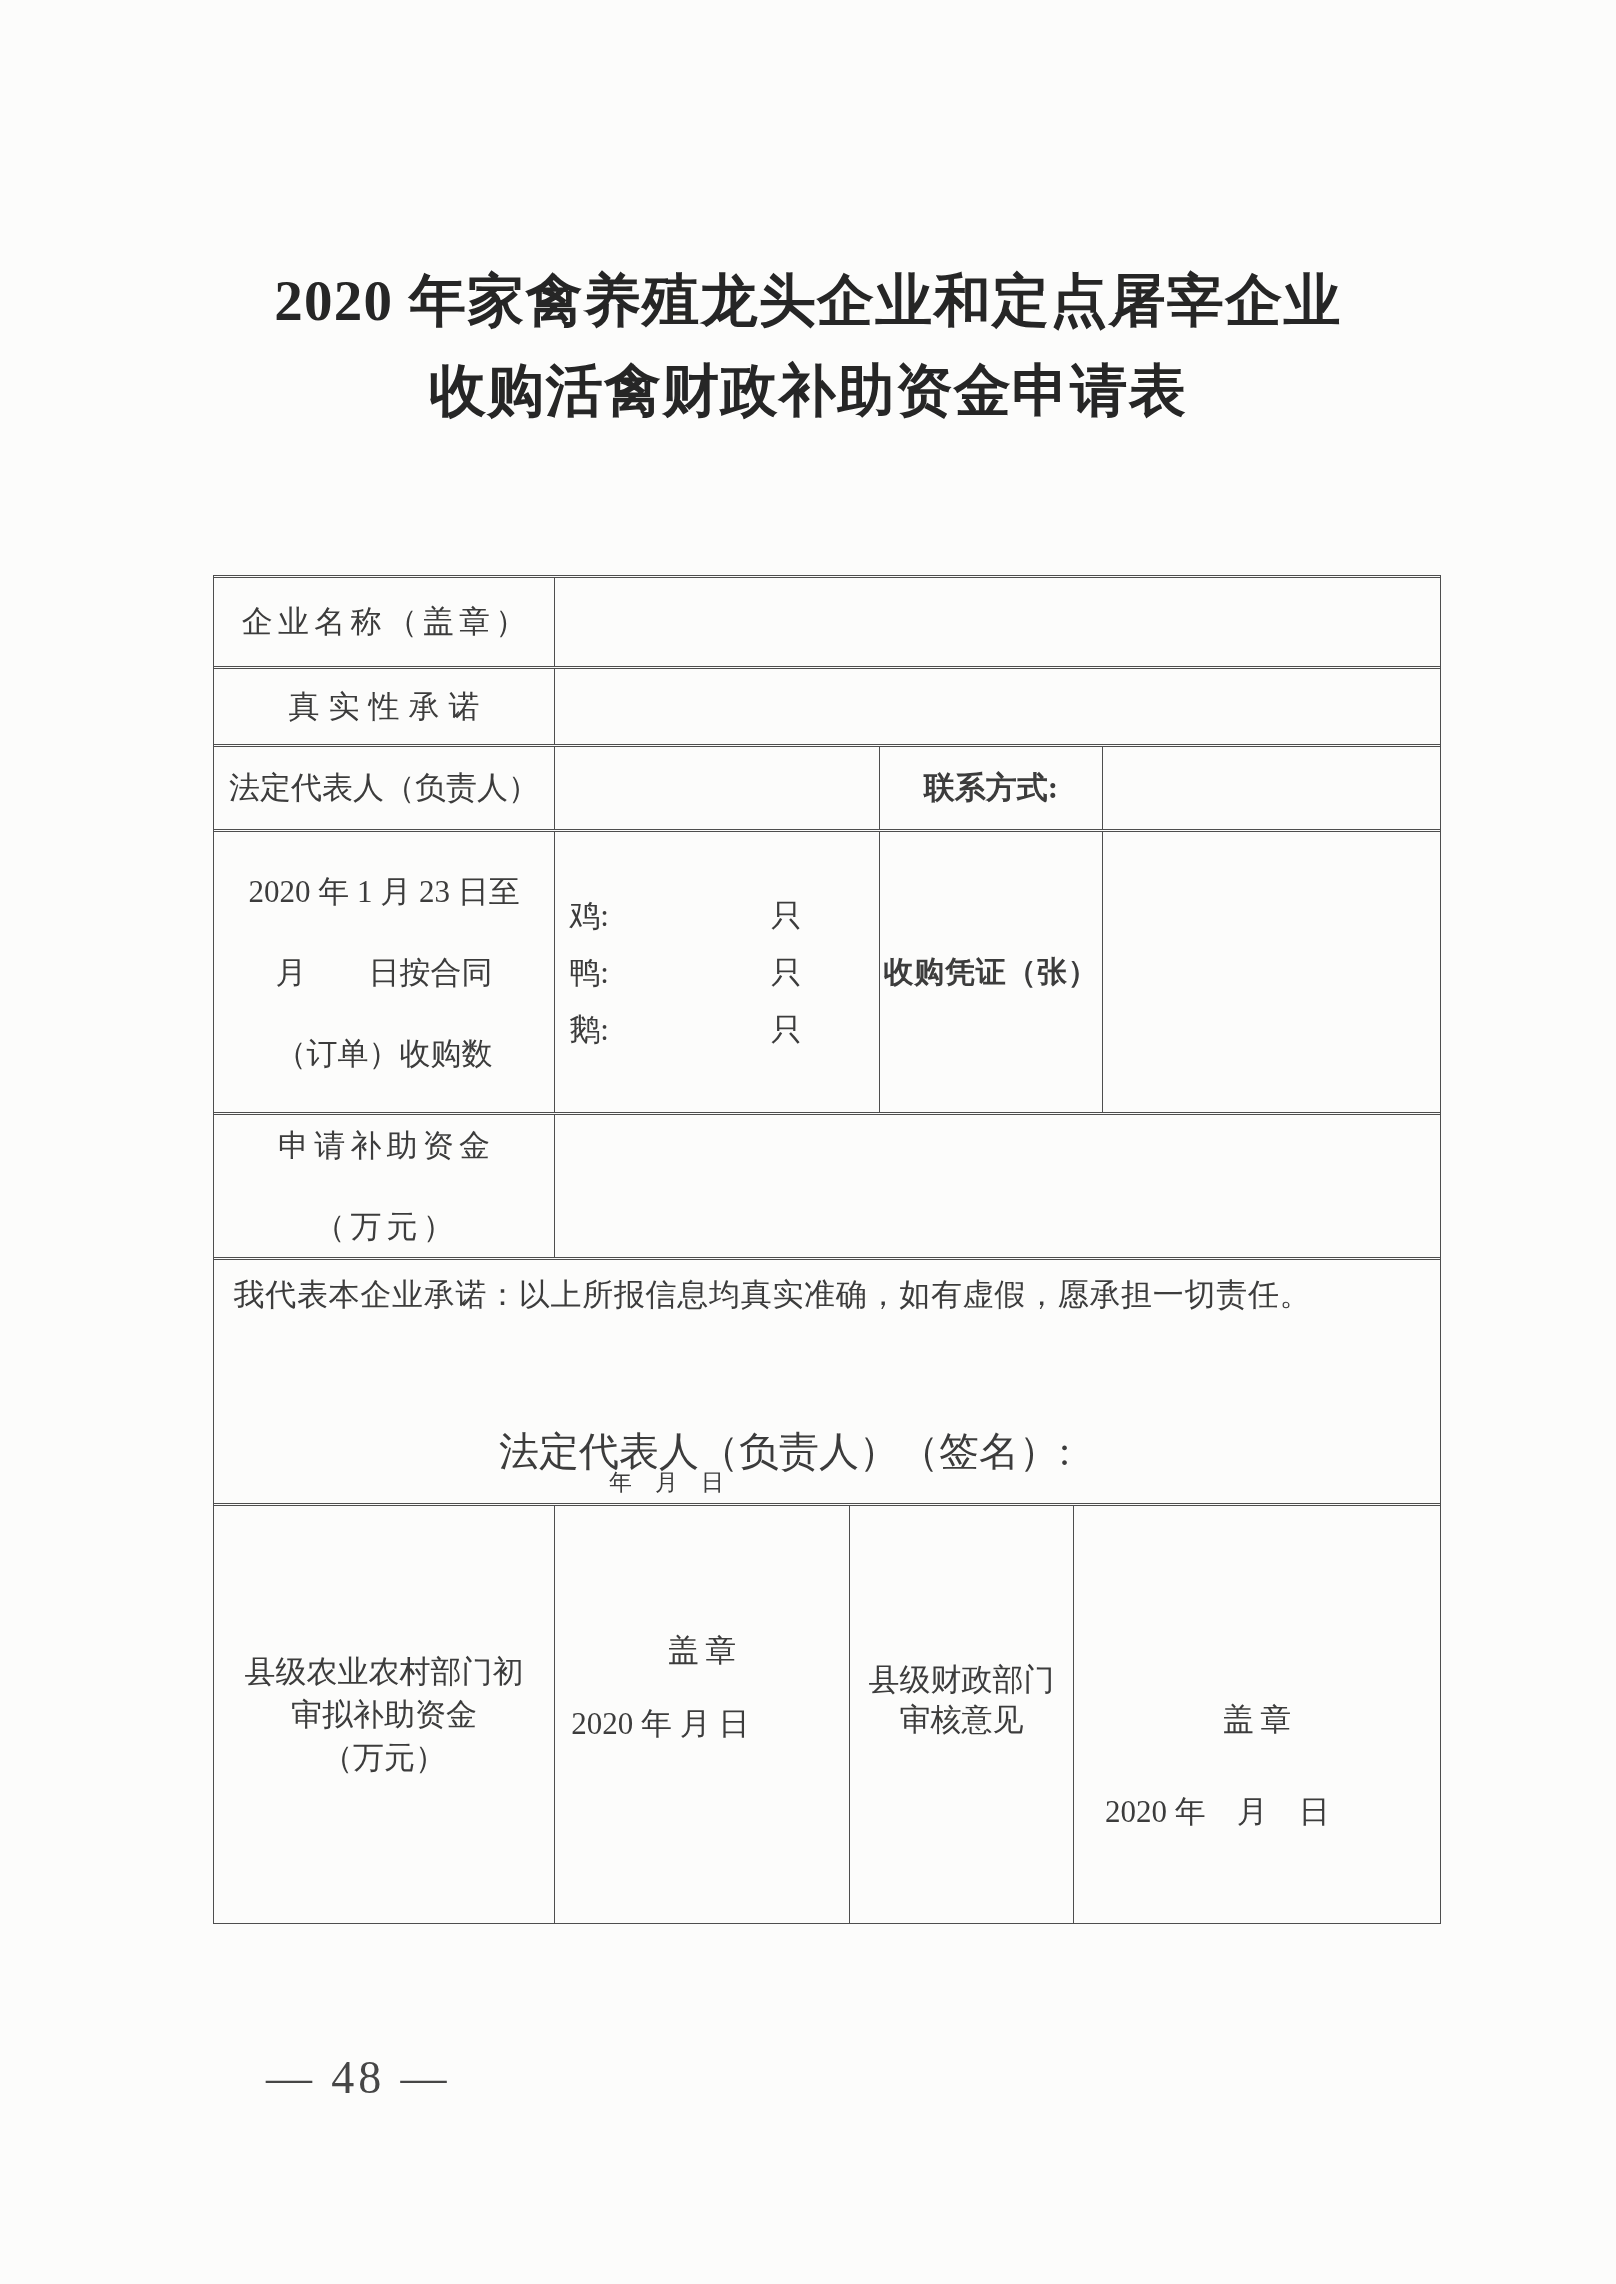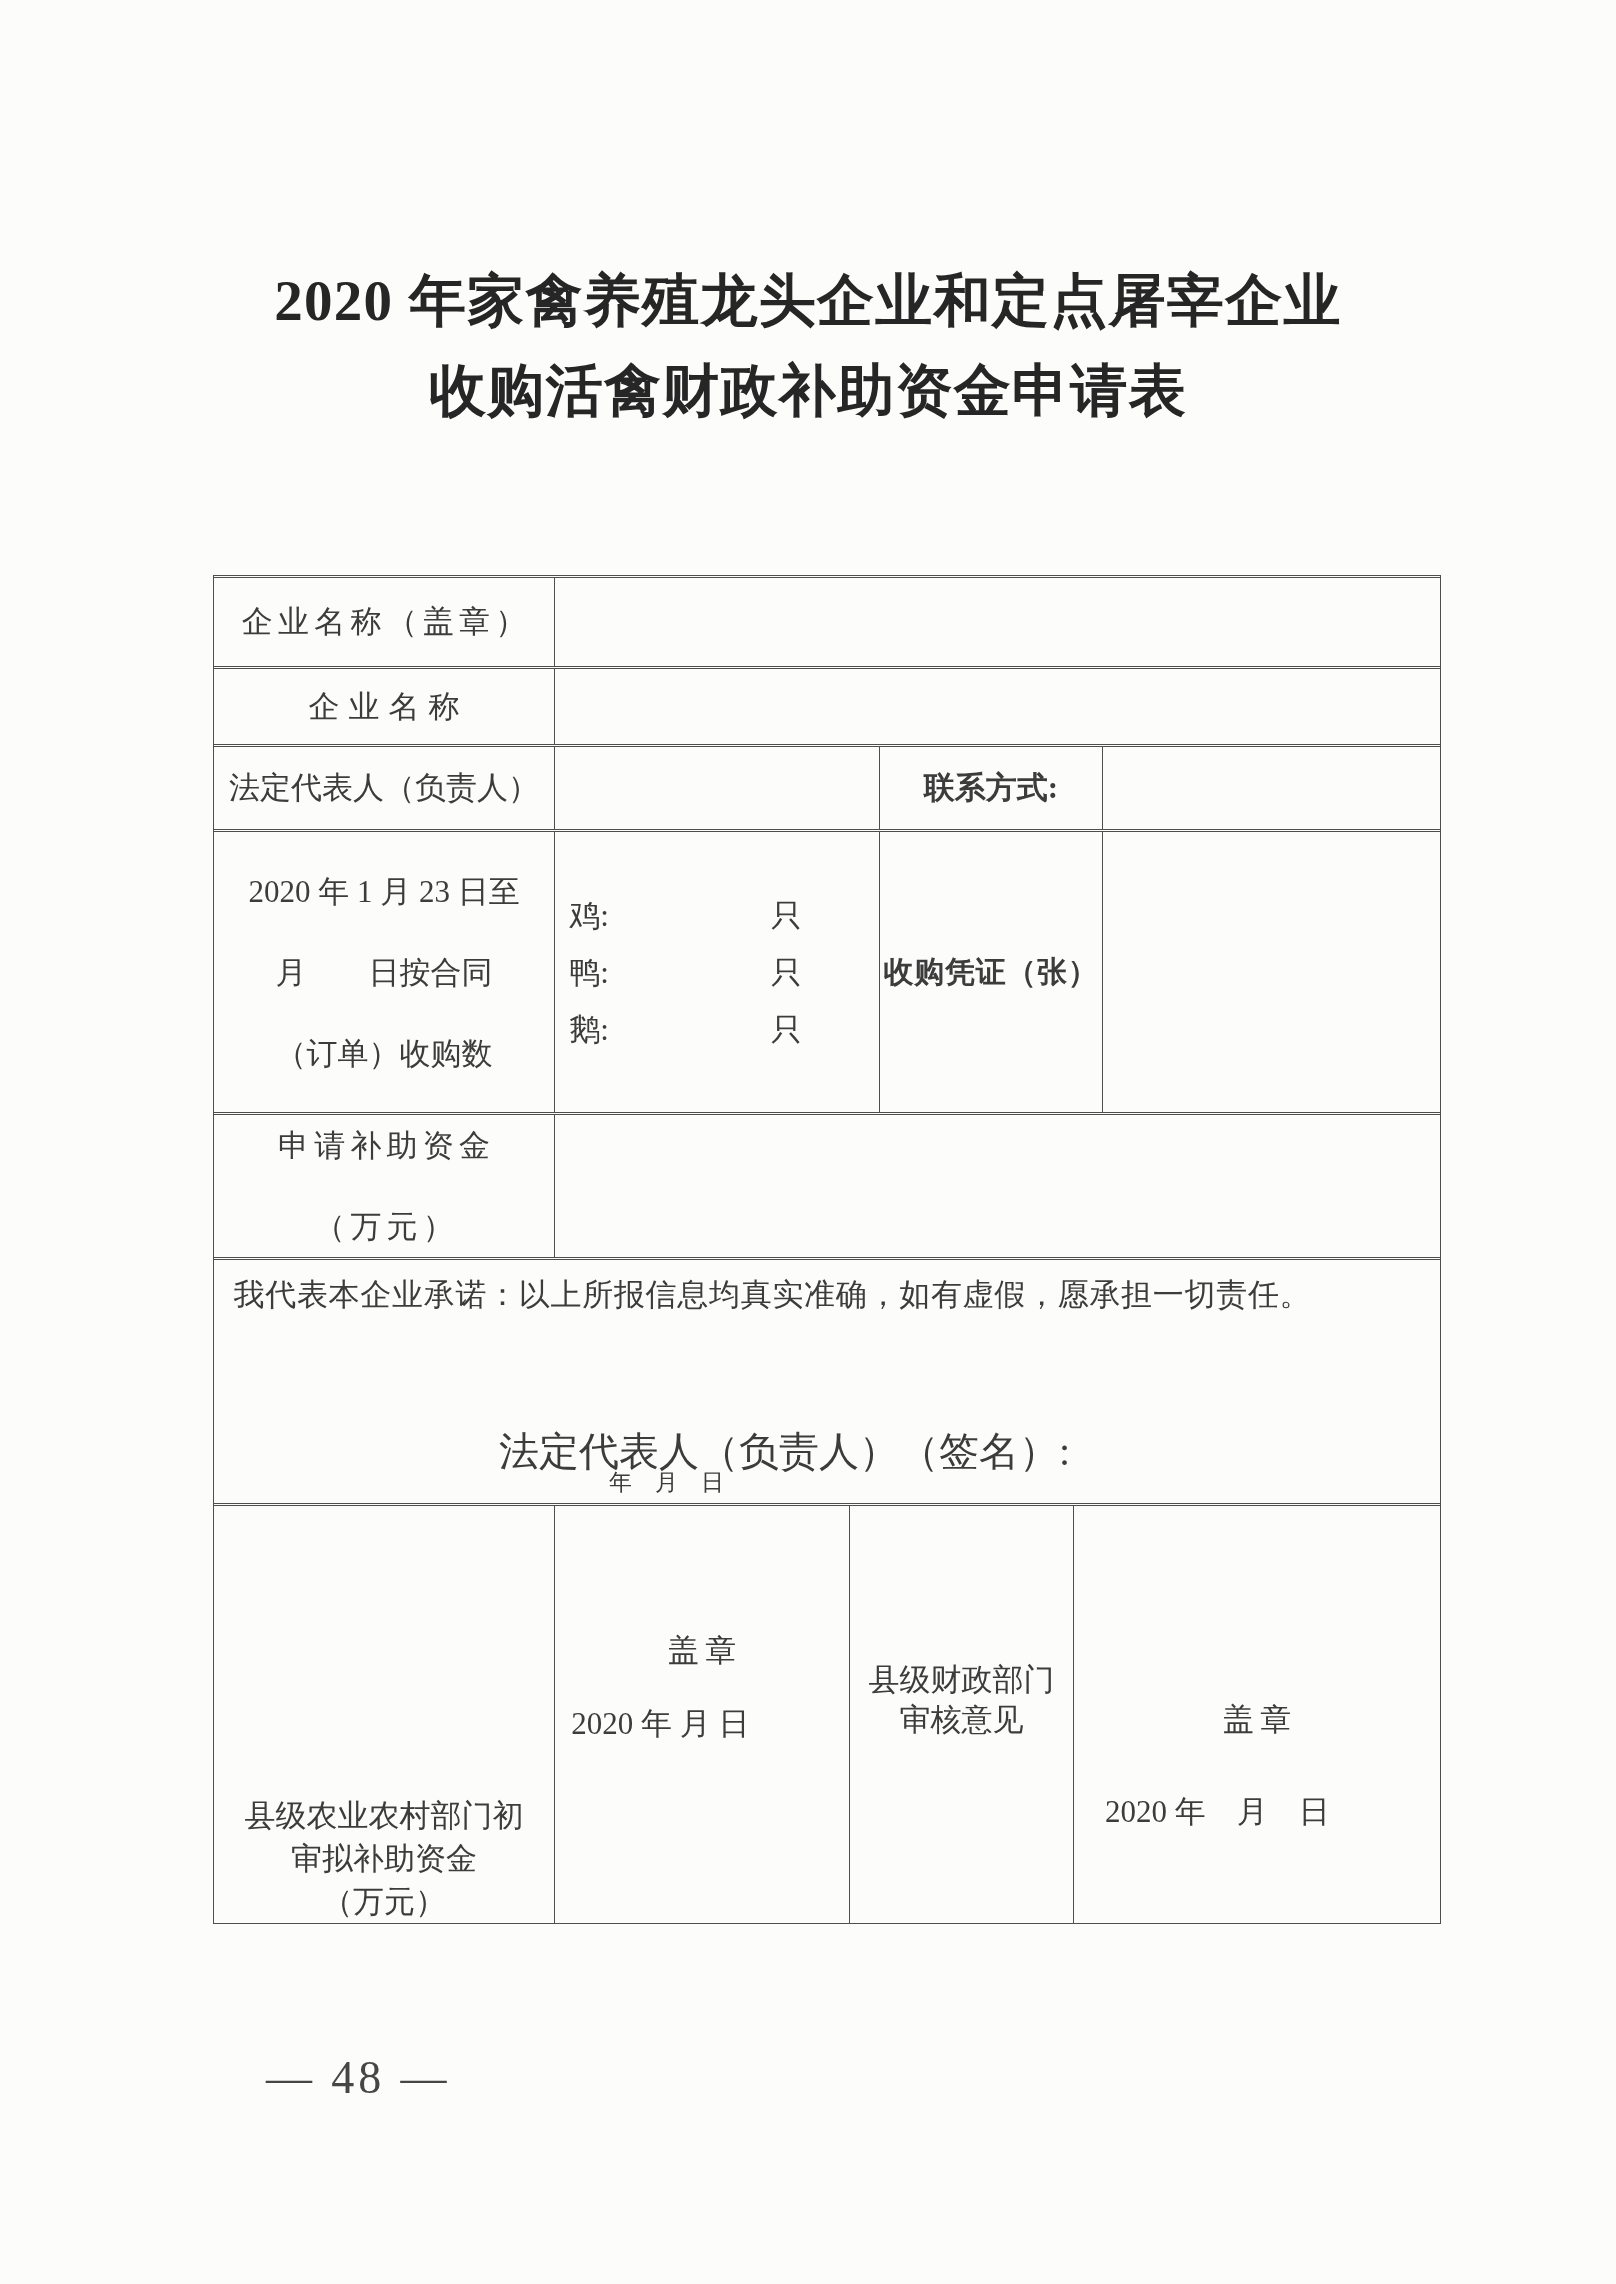--- a/index.html
+++ b/index.html
@@ -65,21 +65,21 @@
   .w342 { flex: 0 0 223px; font-weight: bold; }
   .w452 { flex: 0 0 295px; }
   .w343 { flex: 0 0 224px; }
 
   .vcenter {
     display: flex; flex-direction: column;
     justify-content: center; align-items: center;
     text-align: center;
   }
   .lh88 { line-height: 57px; gap: 24px; }
-  .lh66 { line-height: 43px; justify-content: flex-end; }
+  .lh66 { line-height: 43px; }
 
   
   .poultry {
     display: flex; flex-direction: column; justify-content: center;
   }
   .poultry-line {
     display: flex; justify-content: space-between;
     line-height: 57px;
     padding: 0 77px 0 14.3px;
   }
@@ -121,21 +121,21 @@
   </div>
 
   <div class="form-table">
 
     <div class="row r1">
       <div class="cell label-cell ls8">企业名称（盖章）</div>
       <div class="cell fill"></div>
     </div>
 
     <div class="row r2">
-      <div class="cell label-cell ls14">企业名称</div>
+      <div class="cell label-cell ls14">真实性承诺</div>
       <div class="cell fill"></div>
     </div>
 
     <div class="row r3">
       <div class="cell label-cell">法定代表人（负责人）</div>
       <div class="cell w499"></div>
       <div class="cell w342 vcenter">联系方式:</div>
       <div class="cell fill"></div>
     </div>
 

